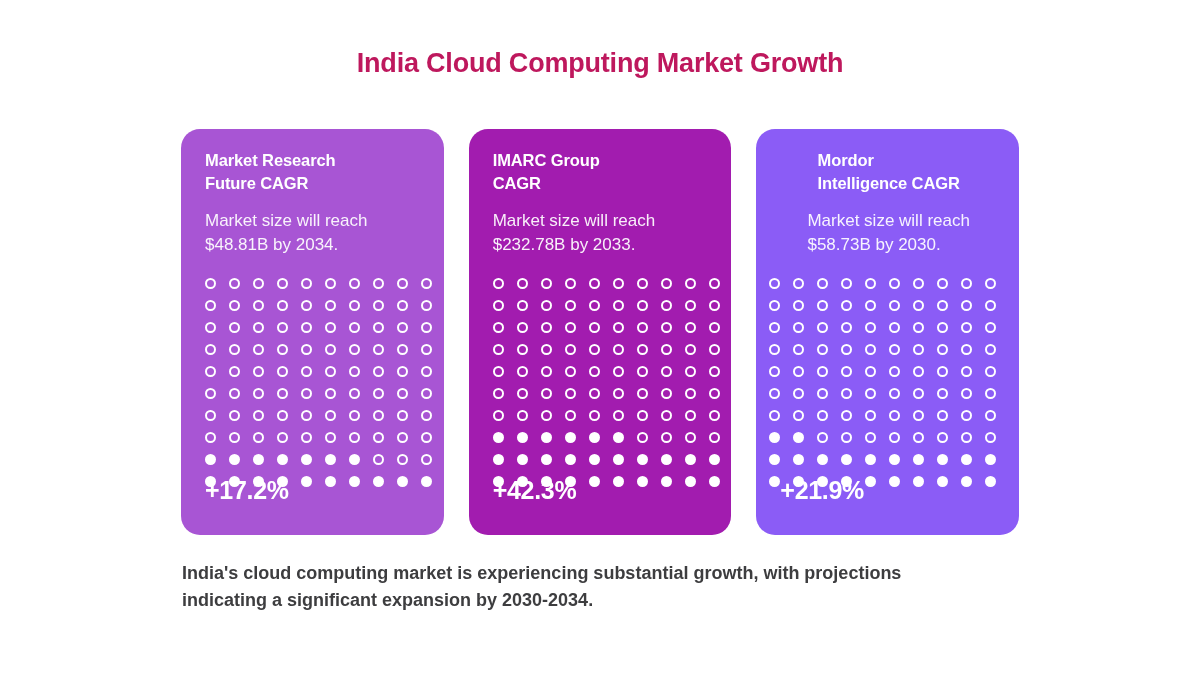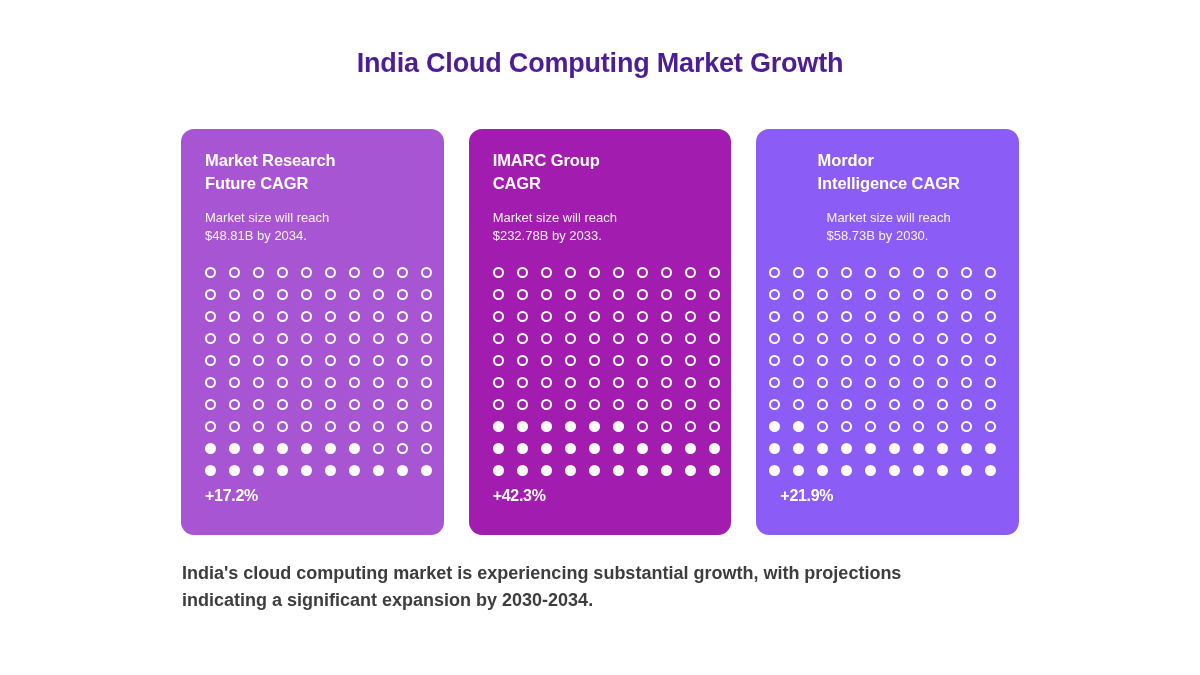--- a/index.html
+++ b/index.html
@@ -20,54 +20,54 @@
     box-sizing: border-box;
   }
   .page-title {
     position: absolute;
     top: 48px;
     left: 0;
     width: 1200px;
     text-align: center;
     font-size: 27px;
     font-weight: bold;
-    color: #4c1d95;
+    color: #be185d;
     letter-spacing: -0.2px;
   }
   .cards-row {
     position: absolute;
     top: 129px;
     left: 181px;
     width: 838px;
     height: 406px;
     display: flex;
     flex-direction: row;
     gap: 25px;
   }
   .card {
     flex: 1 1 0;
-    border-radius: 13px;
+    border-radius: 19px;
     box-sizing: border-box;
     padding: 20px 22px 0 24px;
     display: flex;
     flex-direction: column;
     position: relative;
     overflow: hidden;
   }
   .card-title {
     font-size: 16.5px;
     font-weight: bold;
     color: #ffffff;
     line-height: 1.38;
     white-space: pre-line;
     letter-spacing: -0.1px;
   }
   .card-subtitle {
     margin-top: 14px;
-    font-size: 13px;
+    font-size: 17px;
     font-weight: normal;
     color: rgba(255,255,255,0.93);
     line-height: 1.42;
     white-space: pre-line;
   }
   .dot-grid {
     margin-top: 16px;
     display: grid;
     grid-template-columns: repeat(10, 24px);
     grid-auto-rows: 22px;
@@ -92,21 +92,21 @@
     background: transparent;
   }
   .dot.filled {
     background: #ffffff;
     border: none;
   }
   .card-value {
     position: absolute;
     left: 24px;
     bottom: 30px;
-    font-size: 16px;
+    font-size: 25px;
     font-weight: bold;
     color: #ffffff;
     letter-spacing: -0.3px;
   }
   .caption {
     position: absolute;
     top: 560px;
     left: 182px;
     width: 760px;
     font-size: 18px;

